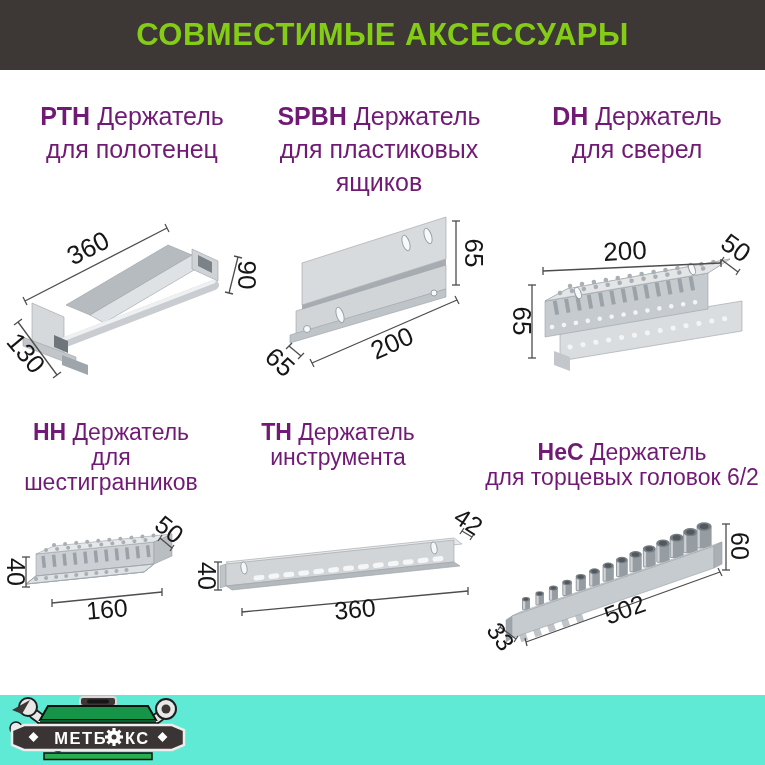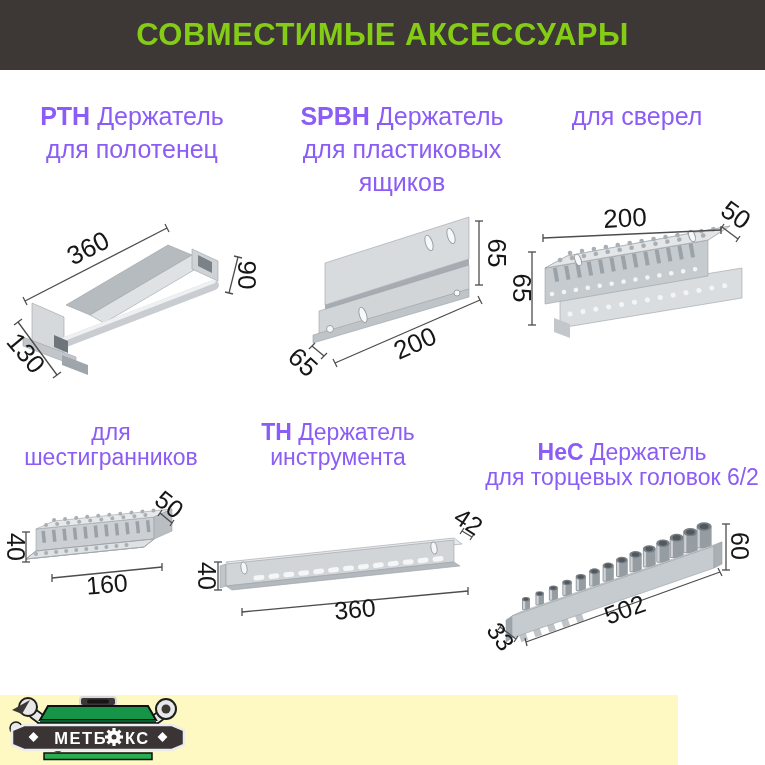--- a/index.html
+++ b/index.html
@@ -2,24 +2,24 @@
 <html><head>
 <meta charset="utf-8">
 <style>
   html,body{margin:0;padding:0;background:#ffffff;}
   #page{position:relative;width:765px;height:765px;background:#ffffff;overflow:hidden;
         font-family:"Liberation Sans",sans-serif;}
   
   #header{position:absolute;left:0;top:0;width:765px;height:70px;background:#3d3735;
           display:flex;align-items:center;justify-content:center;}
   #header .title{color:#84cc16;font-size:31px;font-weight:700;letter-spacing:.5px;}
-  #footer{position:absolute;left:0;top:695px;width:678px;height:70px;background:#fef9c3;}
+  #footer{position:absolute;left:0;top:695px;width:765px;height:70px;background:#5eead4;}
   
   .cell{position:absolute;text-align:center;}
-  .ptitle{color:#8b5cf6;}
+  .ptitle{color:#701a75;}
   .r1 .ptitle{font-size:25px;line-height:33px;}
   .r2 .ptitle{font-size:23px;line-height:25px;}
   .code{font-weight:700;}
   svg{overflow:visible;display:block;margin:0 auto;}
   .dim line{stroke:#4d4d4d;stroke-width:1.3px;}
   .dim text{fill:#161616;text-anchor:middle;font-family:"Liberation Sans",sans-serif;}
   .r1 .dim text{font-size:26px;}
   .r2 .dim text{font-size:25px;}
   .shape{stroke:#9aa1a6;stroke-width:.6px;}
 </style>
@@ -60,21 +60,21 @@
           <line x1="219" y1="87" x2="227" y2="89"></line>
         <text x="241" y="79" transform="rotate(90 241 70)">90</text>
         <line x1="12" y1="117" x2="51" y2="170"></line>
         <line x1="16" y1="114" x2="8" y2="120"></line>
           <line x1="55" y1="167" x2="47" y2="173"></line>
         <text x="20" y="157" transform="rotate(50 20 148)">130</text>
       </g>
     </svg>
   </div>
 
-  <div class="cell r1" style="left:279px;top:100px;width:246px;">
+  <div class="cell r1" style="left:256px;top:100px;width:246px;">
     <div class="ptitle">
       <div><span class="code">SPBH</span> <span>Держатель</span></div>
       <div>для пластиковых</div>
       <div>ящиков</div>
     </div>
     <svg class="figure" width="246" height="200" viewBox="0 0 246 200" style="margin-top:6px">
       <g>
         <polygon class="shape" points="46,58 190,12 190,54 46,100" fill="#d8dbde"></polygon>
         <polygon points="46,100 190,54 190,61 46,107" fill="#a6acb1"></polygon>
         <polygon class="shape" points="40,106 190,60 190,84 40,130" fill="#d2d5d8"></polygon>
@@ -97,20 +97,21 @@
         <line x1="33" y1="141" x2="45" y2="151"></line>
         <line x1="30" y1="144" x2="36" y2="138"></line>
           <line x1="42" y1="154" x2="48" y2="148"></line>
         <text x="24" y="166" transform="rotate(42 24 157)">65</text>
       </g>
     </svg>
   </div>
 
   <div class="cell r1" style="left:512px;top:100px;width:250px;">
     <div class="ptitle">
+      <div><span class="code">DH</span> <span>Держатель</span></div>
       <div>для сверел</div>
     </div>
     <svg class="figure" width="250" height="200" viewBox="0 0 250 200" style="margin-top:39px">
       <g>
         <polygon class="shape" points="48,126 230,96 230,126 48,156" fill="#dadde0"></polygon>
         <polygon points="42,146 58,152 58,166 42,160" fill="#c3c7cb"></polygon>
         <polygon class="shape" points="33,96 196,68 196,104 33,132" fill="#c6cbcf"></polygon>
         <line x1="42" y1="103" x2="188" y2="77" stroke="#9ba2a8" stroke-width="14" stroke-dasharray="4 7.5"></line>
         <polygon class="shape" points="33,96 196,68 218,54 55,84" fill="#e3e5e7" transform="translate(0,0)"></polygon>
         <polygon class="shape" points="33,96 55,84 218,54 196,68" fill="#e3e5e7"></polygon>
@@ -133,20 +134,21 @@
         <line x1="20" y1="80" x2="20" y2="153"></line>
         <line x1="16" y1="80" x2="24" y2="80"></line>
           <line x1="16" y1="153" x2="24" y2="153"></line>
         <text x="10" y="125" transform="rotate(90 10 116)">65</text>
       </g>
     </svg>
   </div>
 
   <div class="cell r2" style="left:6px;top:420px;width:210px;">
     <div class="ptitle">
+      <div><span class="code">HH</span> <span>Держатель</span></div>
       <div>для</div>
       <div>шестигранников</div>
     </div>
     <svg class="figure" width="210" height="150" viewBox="0 0 210 150" style="margin-top:3px">
       <g>
         <polygon class="shape" points="20,86 138,74 148,66 30,78" fill="#dfe2e4"></polygon>
         <polygon class="shape" points="20,86 138,74 148,66 30,78 20,86" fill="#dfe2e4"></polygon>
         <polygon class="shape" points="30,56 148,44 148,66 30,78" fill="#ccd0d4"></polygon>
         <polygon class="shape" points="20,86 30,78 148,66 138,74" fill="#dfe2e4"></polygon>
         <line x1="36" y1="64" x2="144" y2="53" stroke="#9aa1a7" stroke-width="12" stroke-dasharray="3.5 7"></line>

